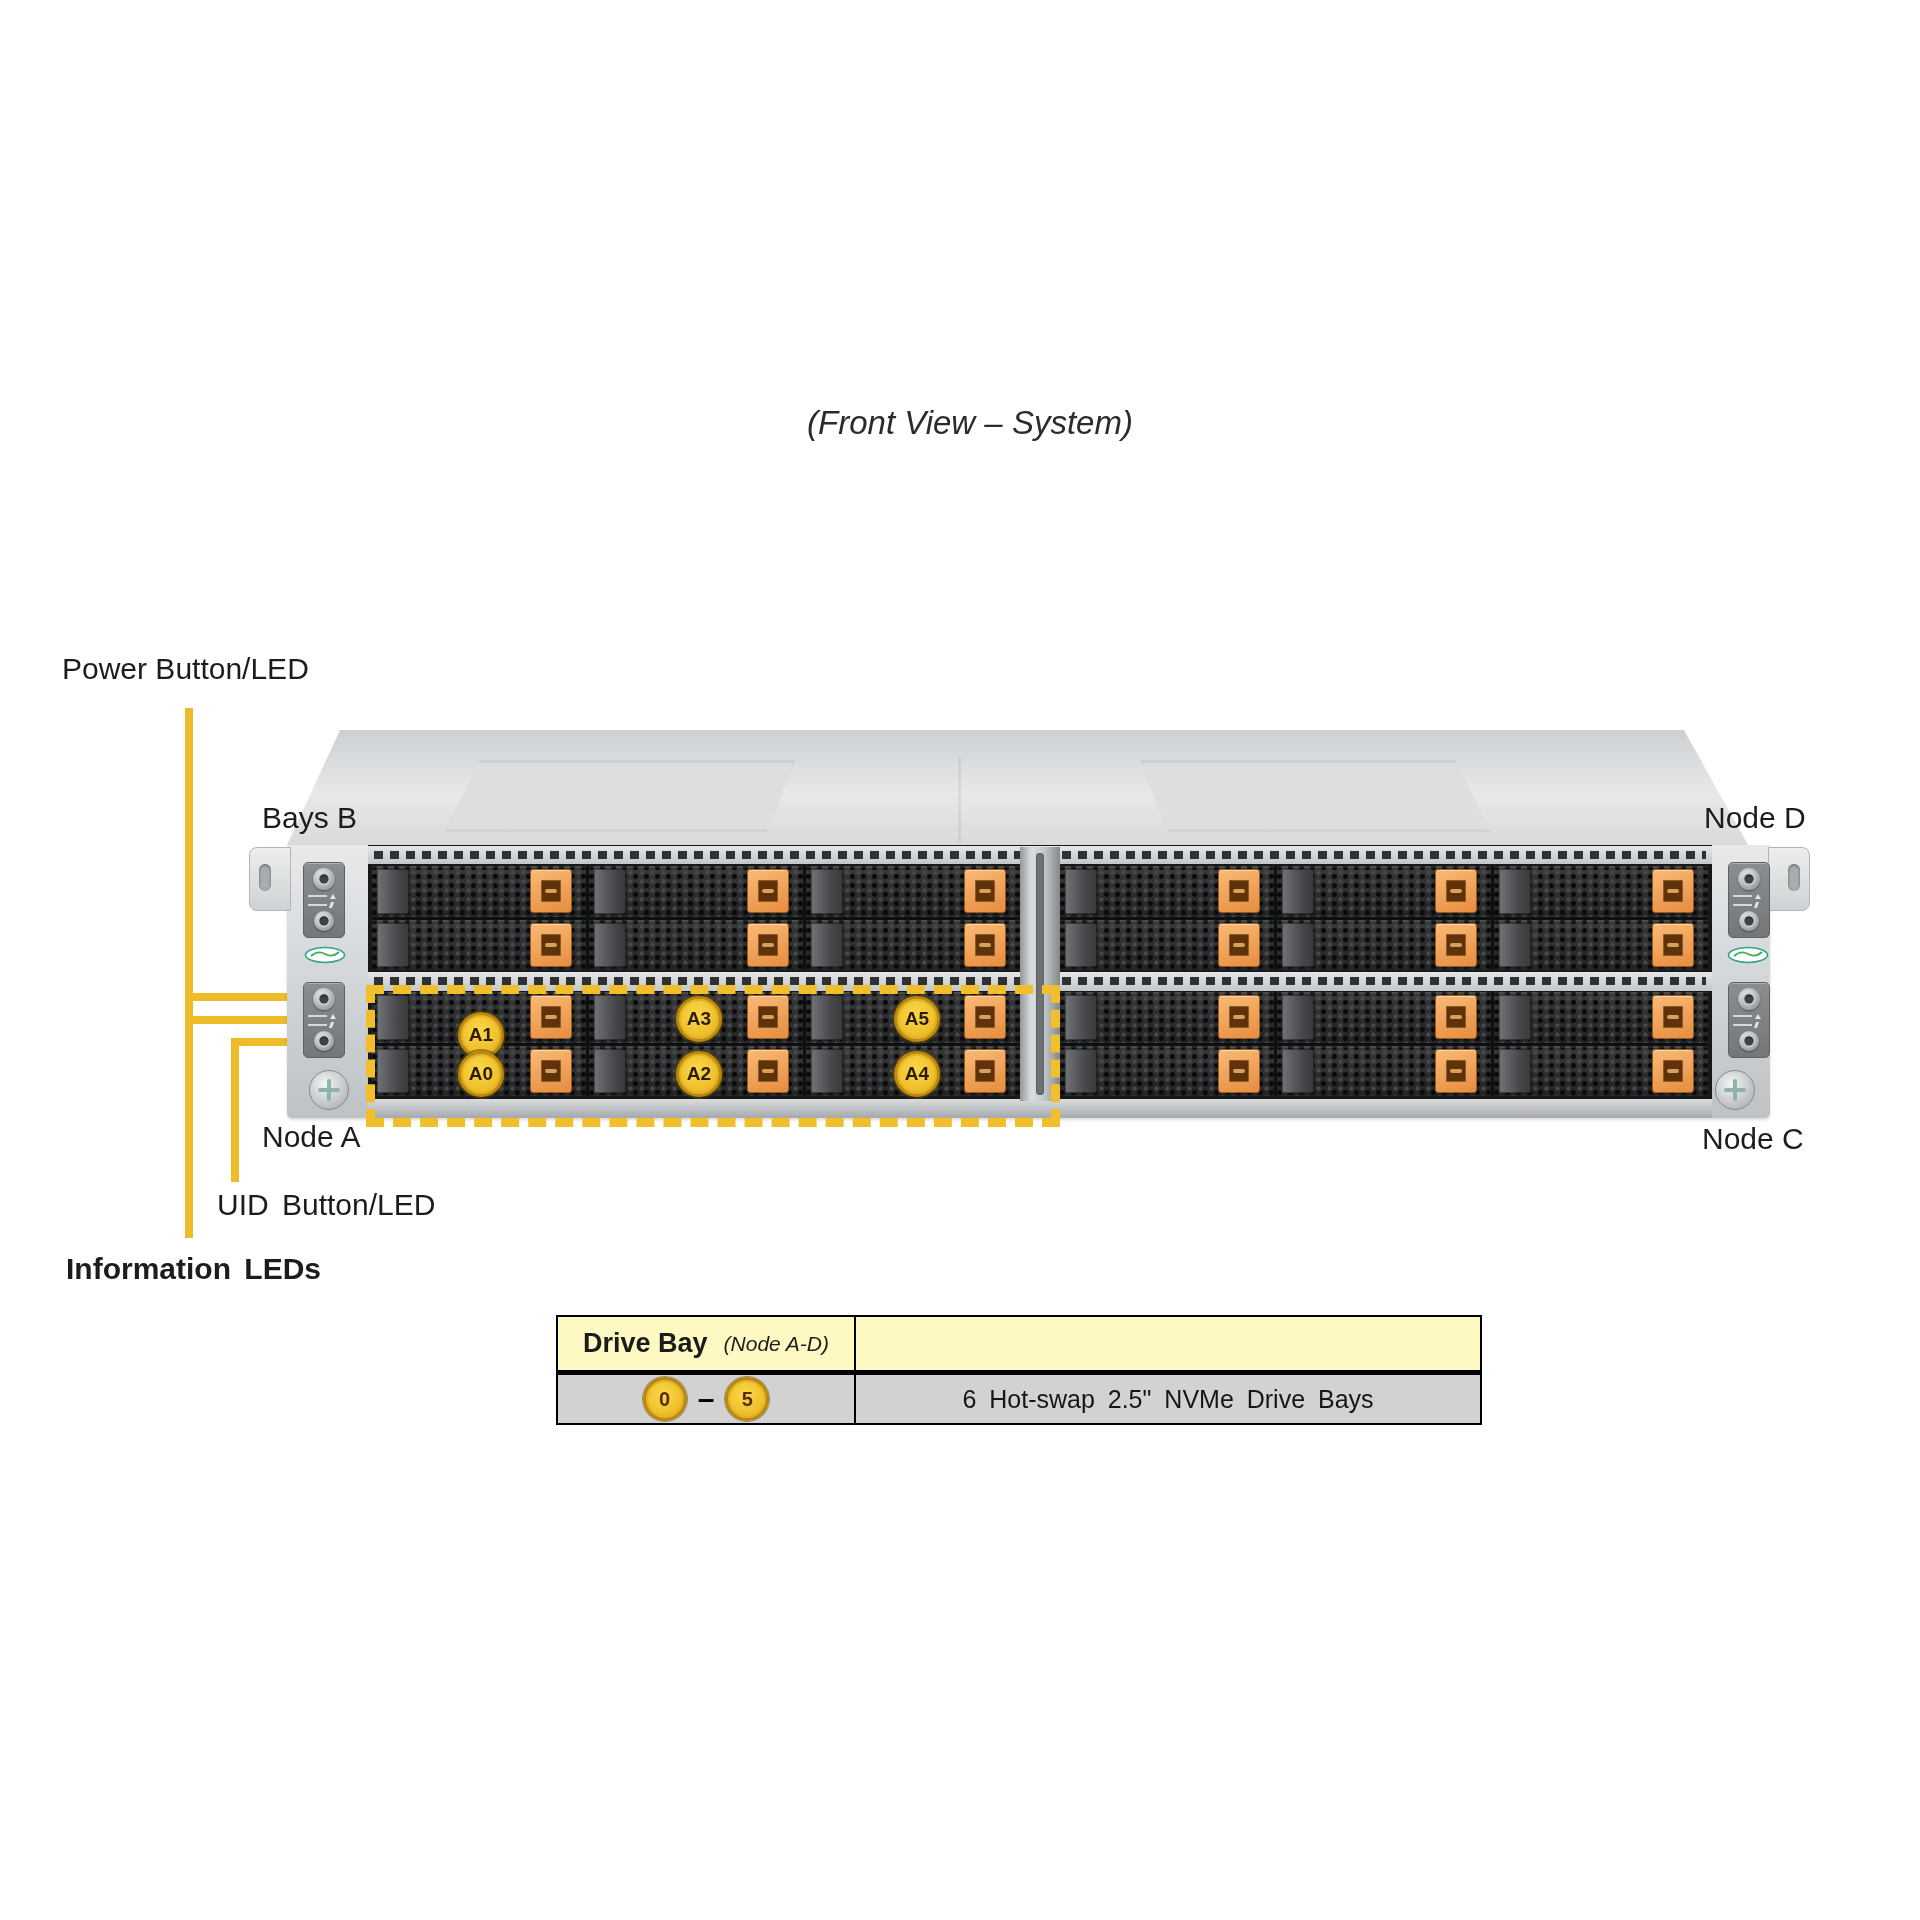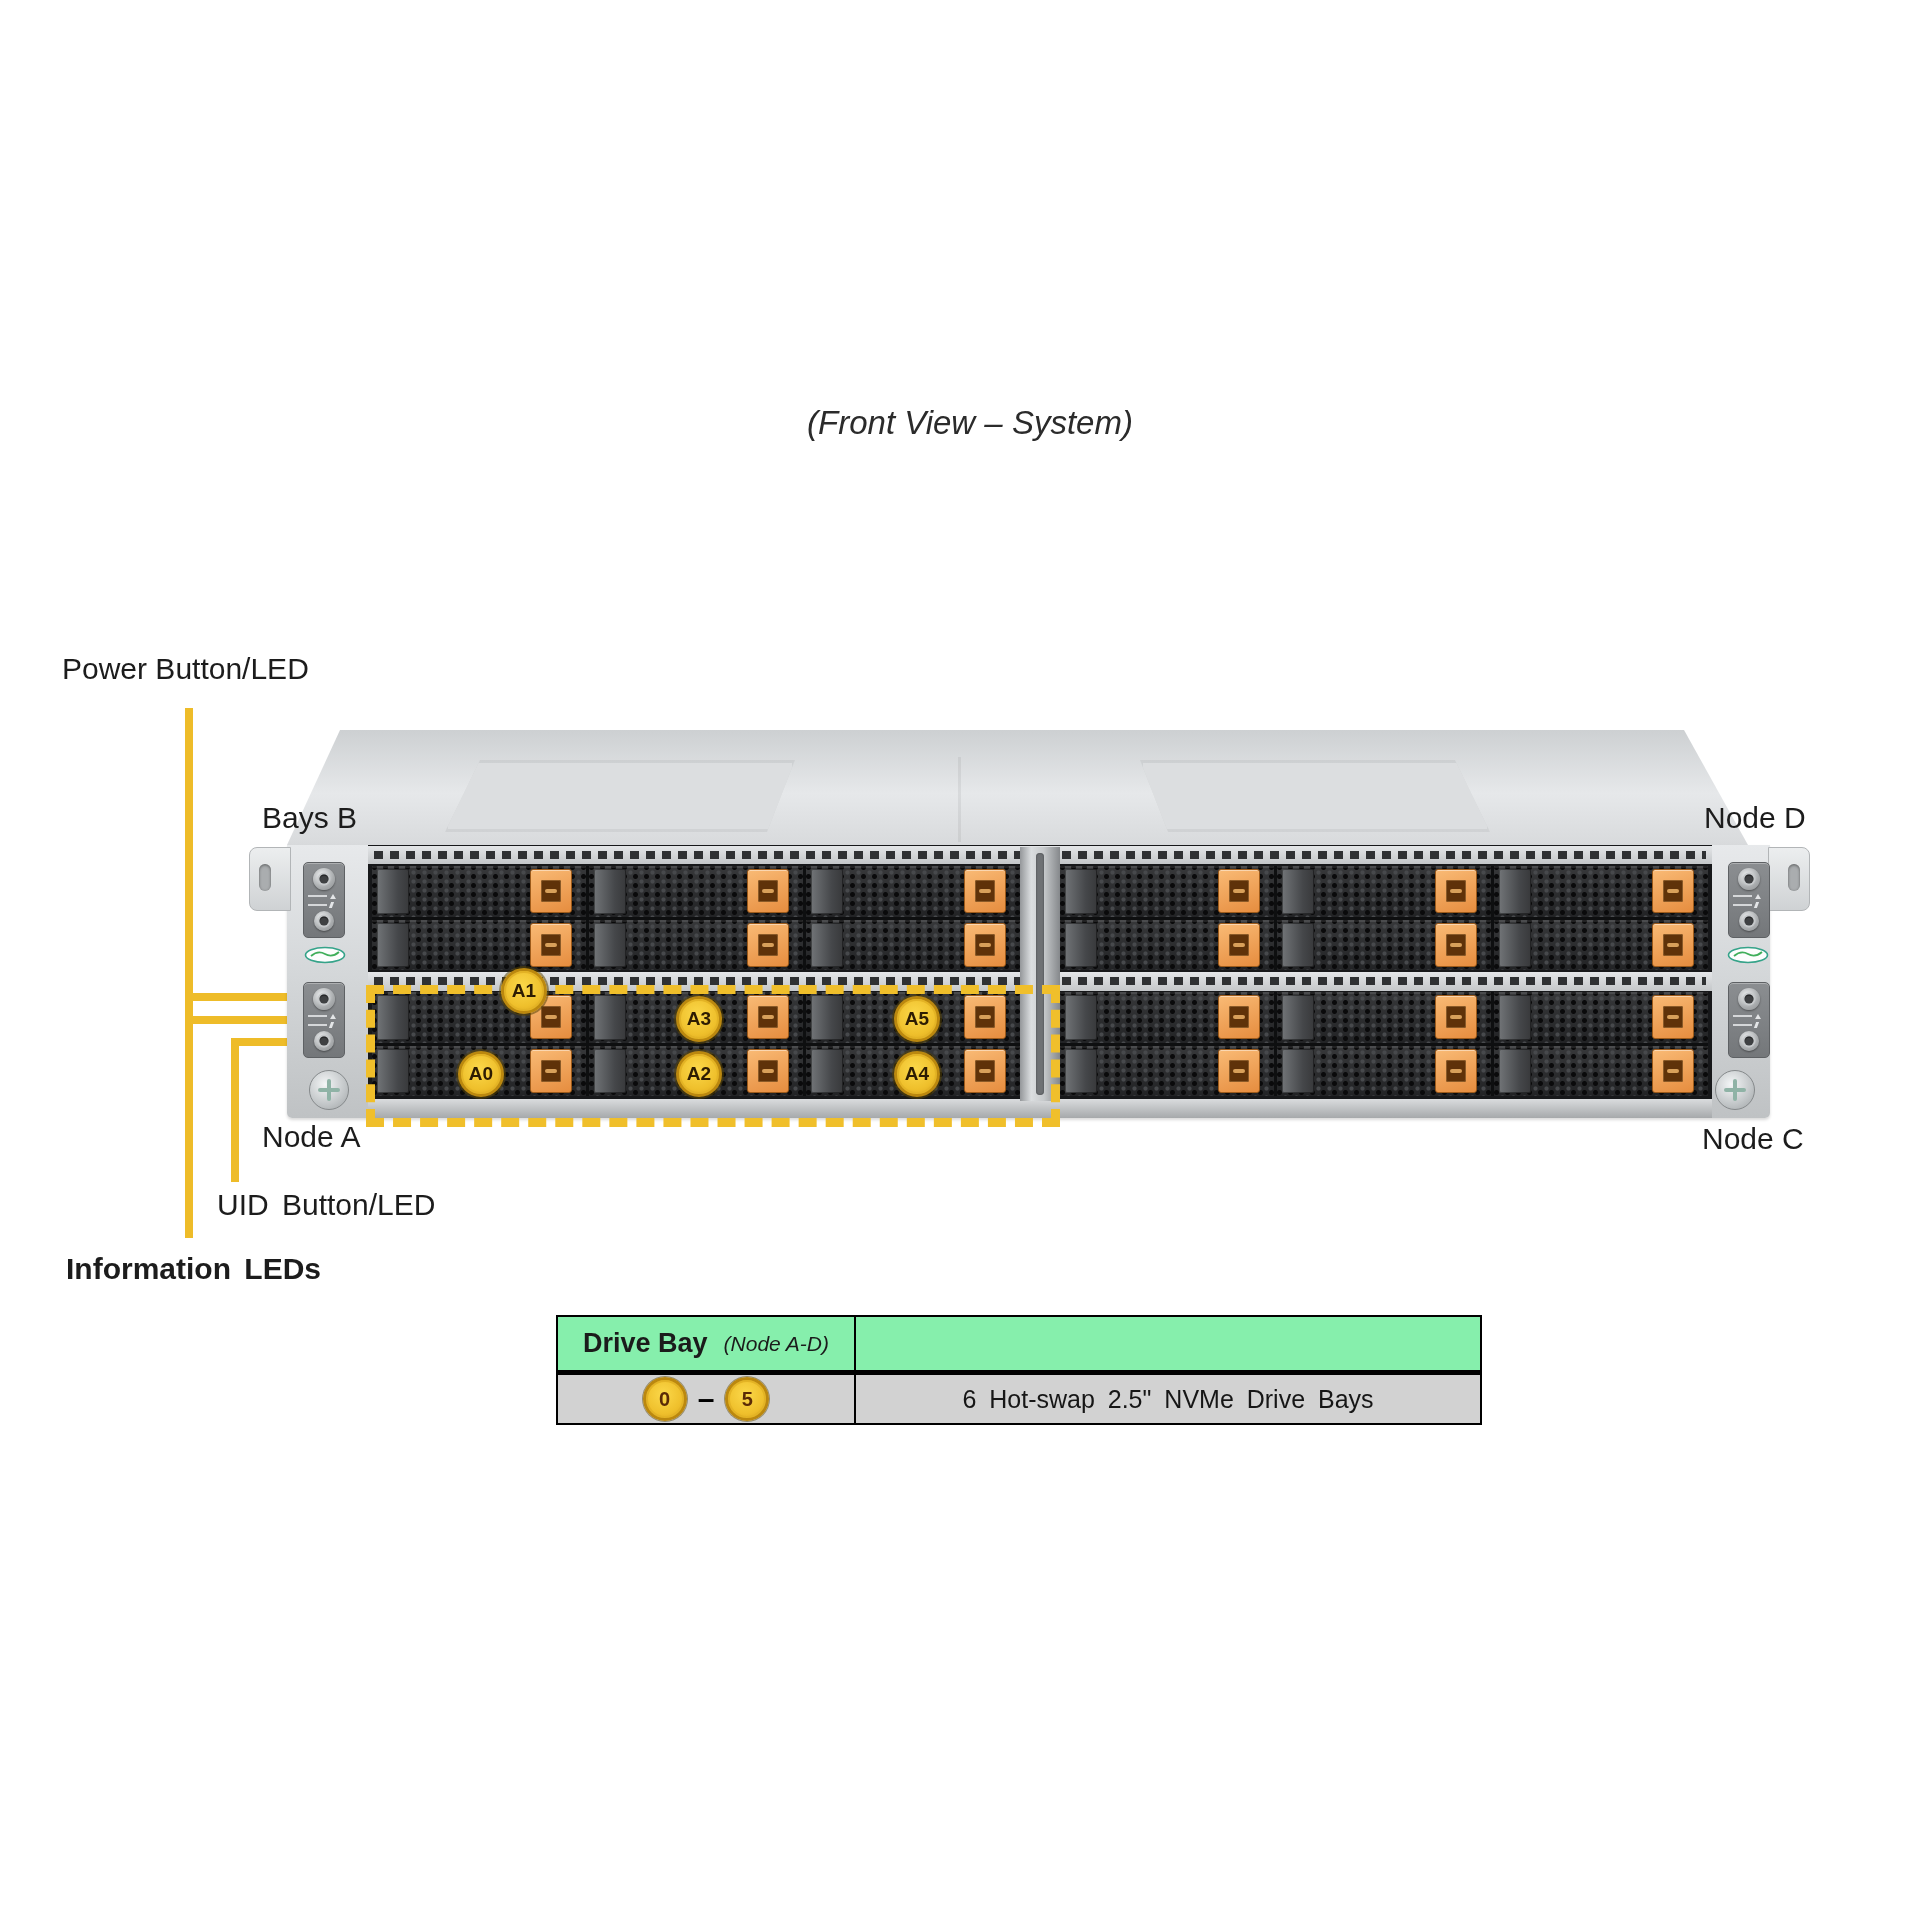--- a/index.html
+++ b/index.html
@@ -103,21 +103,21 @@
   
   .highlight{left:366px;top:985px;width:676px;height:124px;border:9px dashed #f0bf2b;}
 
   
   .bay-lbl{width:40px;height:40px;border-radius:50%;display:flex;align-items:center;justify-content:center;
            background:radial-gradient(circle at 45% 38%,#fbd84a,#efc02c 60%,#d8a01d);
            border:3px solid #bb880f;box-shadow:0 0 0 2px rgba(90,70,5,0.55),inset 0 0 0 2px #e3b325;
            font-size:19px;font-weight:bold;color:#2d1c02;}
 
   
-  .dtable{left:556px;top:1315px;width:922px;border:2px solid #000;background:#86efac;}
+  .dtable{left:556px;top:1315px;width:922px;border:2px solid #000;background:#fef9c3;}
   .drow{display:flex;}
   .dc1{width:296px;flex:none;display:flex;align-items:center;justify-content:center;gap:9px;}
   .dc2{flex:1;display:flex;align-items:center;justify-content:center;}
   .drow.head{height:53px;border-bottom:5px solid #000;}
   .drow.head .dc1{border-right:2px solid #000;}
   .h-main{font-size:27px;font-weight:bold;}
   .h-sub{font-size:21px;margin-left:7px;font-style:italic;}
   .drow.body{height:48px;background:#d2d2d2;}
   .drow.body .dc1{border-right:2px solid #000;}
   .badge{width:38px;height:38px;border-radius:50%;display:flex;align-items:center;justify-content:center;
@@ -388,21 +388,21 @@
   <svg class="abs logo" style="left:1727px;top:946px;" viewBox="0 0 42 18">
     <ellipse cx="21" cy="9" rx="19.5" ry="7.5" fill="#fcfdfd" stroke="#35a389" stroke-width="1.6"></ellipse>
     <path d="M7 10 q7 -6 14 -2 q7 4 14 -2" stroke="#3fae5a" stroke-width="1.8" fill="none"></path>
   </svg>
 
   <div class="abs screw" style="left:309px;top:1070px;"></div>
   <div class="abs screw" style="left:1715px;top:1070px;"></div>
 
   <div class="abs highlight"></div>
 
-  <div class="abs bay-lbl" style="left:458px;top:968px;margin-left:43px;">A1</div>
+  <div class="abs bay-lbl" style="left:458px;top:1012px;">A1</div>
   <div class="abs bay-lbl" style="left:676px;top:996px;">A3</div>
   <div class="abs bay-lbl" style="left:894px;top:996px;">A5</div>
   <div class="abs bay-lbl" style="left:458px;top:1051px;">A0</div>
   <div class="abs bay-lbl" style="left:676px;top:1051px;">A2</div>
   <div class="abs bay-lbl" style="left:894px;top:1051px;">A4</div>
 
   <div class="abs lbl" style="left:62px;top:652px;">Power Button/LED</div>
   <div class="abs lbl" style="left:262px;top:801px;">Bays B</div>
   <div class="abs lbl" style="left:1704px;top:801px;">Node D</div>
   <div class="abs lbl" style="left:262px;top:1120px;">Node A</div>

